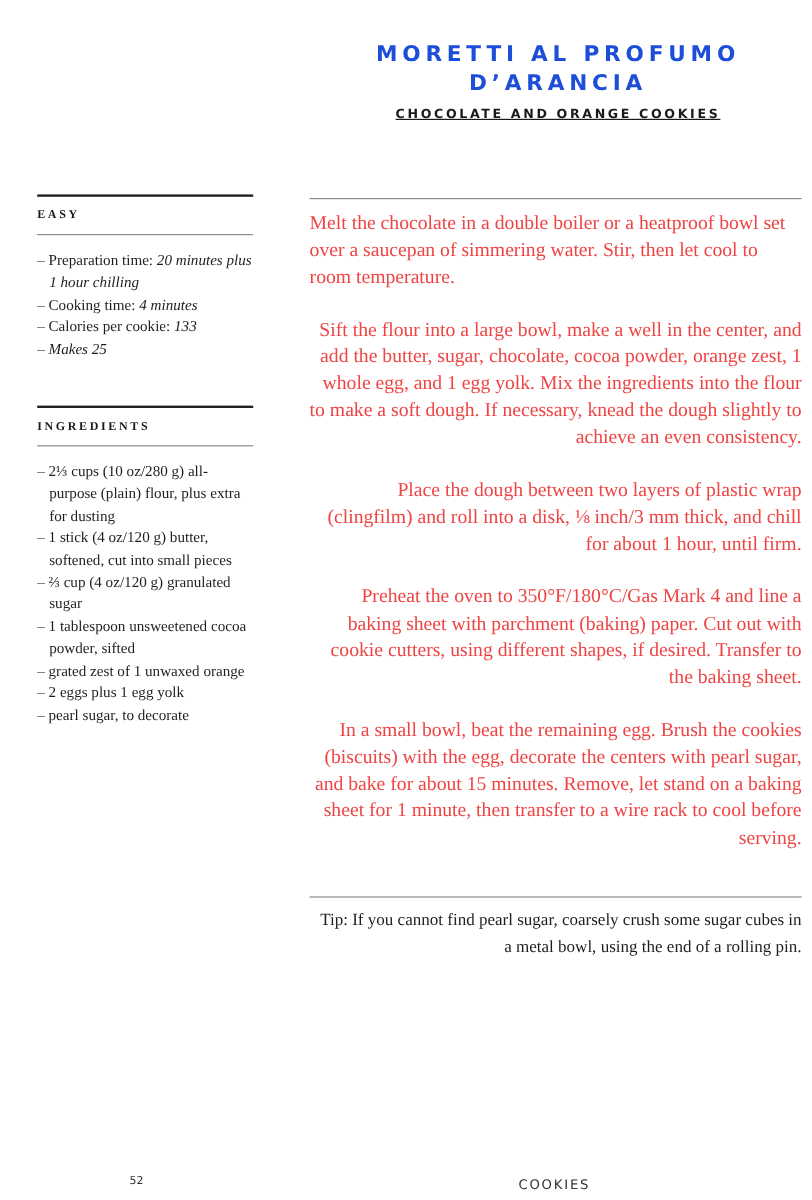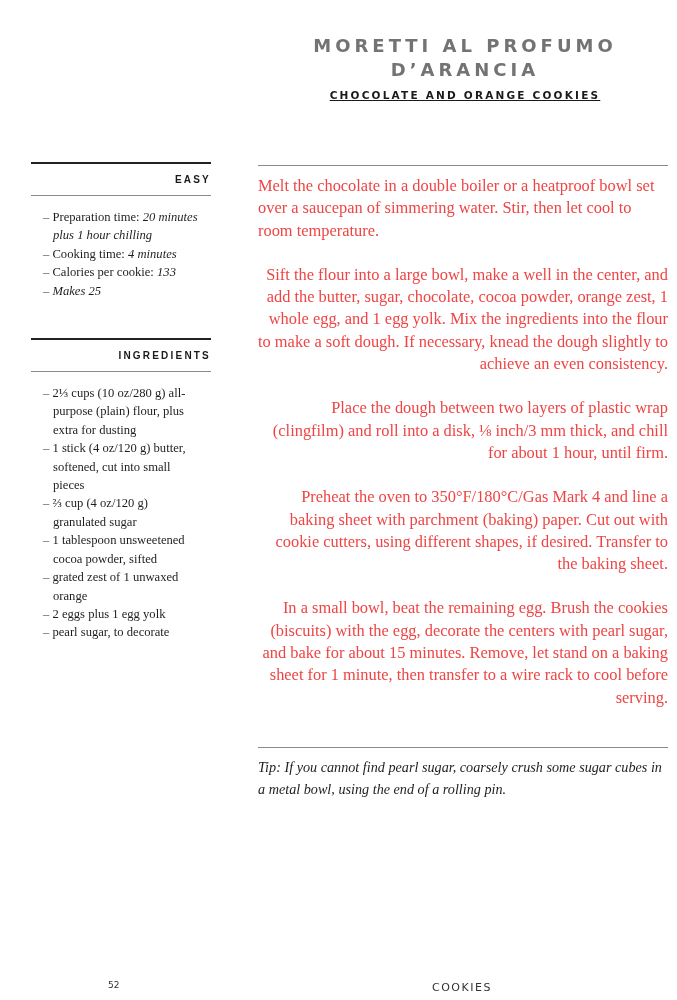--- a/index.html
+++ b/index.html
@@ -12,21 +12,21 @@
       font-family: "Liberation Serif", "DejaVu Serif", serif;
     }
     .title-block {
       position: absolute;
       left: 300px; top: 34px;
       width: 330px;
       text-align: center;
     }
     .title {
       font-family: "DejaVu Sans", "Liberation Sans", sans-serif;
-      color: #737373;
+      color: #1d4ed8;
       font-size: 18px;
       font-weight: bold;
       letter-spacing: 4px;
       line-height: 24px;
       margin: 0;
     }
     .subtitle {
       font-family: "DejaVu Sans", "Liberation Sans", sans-serif;
       font-size: 10.5px;
       font-weight: bold;
@@ -38,31 +38,31 @@
 
     
     .sidebar {
       position: absolute;
       left: 31px; top: 162px;
       width: 180px;
     }
     .rule-thick { border-top: 2px solid #222; }
     .rule-thin { border-top: 1px solid #8a8a8a; }
     .side-heading {
-      font-family: Liberation Sans, sans-serif;
+      font-family: Liberation Serif, serif;
       font-weight: bold;
       font-size: 10px;
       letter-spacing: 2.2px;
-      text-align: right;
+      text-align: left;
       padding: 10px 0 10px;
       color: #1a1a1a;
     }
     .side-list {
       list-style: none;
-      margin: 12px; padding: 0;
+      margin: 0; padding: 0;
       font-size: 12.6px;
       line-height: 18.4px;
     }
     .side-list li {
       padding-left: 10px;
       text-indent: -10px;
     }
     .side-list li .dash { color: #555; }
     .it { font-style: italic; }
     .meta-list { margin-top: 12px; }
@@ -79,24 +79,24 @@
     .para {
       font-size: 16.4px;
       line-height: 22.3px;
       margin: 0;
       color: #ef4444;
     }
     .para + .para { margin-top: 22px; text-align: right; }
     .p1 { margin-top: 9px !important; }
     .tip-rule { border-top: 1px solid #8a8a8a; margin-top: 38px; }
     .tip {
-      font-style: italic;
       font-size: 14.2px;
       line-height: 22px;
       margin: 8px 0 0 0;
+      text-align: right;
     }
 
     .footer-page {
       position: absolute;
       left: 108px; top: 980px;
       font-family: "DejaVu Sans", "Liberation Sans", sans-serif;
       font-size: 9px;
       color: #333;
     }
     .footer-section {

